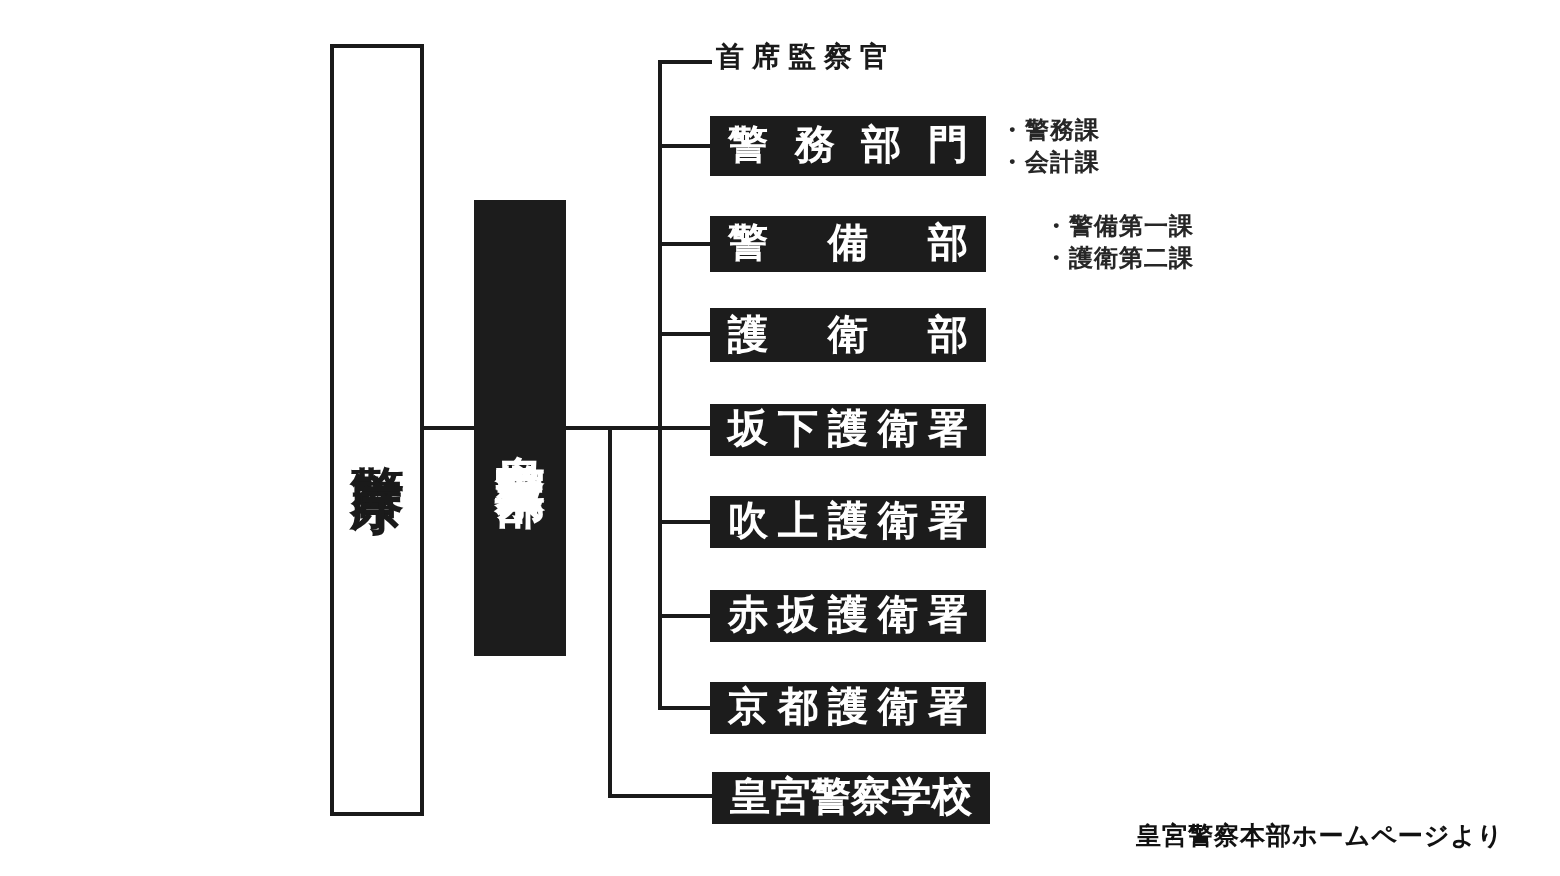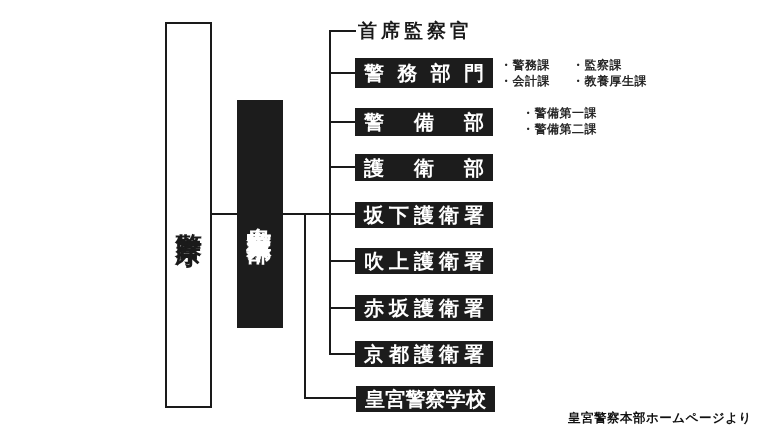--- a/index.html
+++ b/index.html
@@ -43,21 +43,21 @@
   }
   .hbox .box-label{
     flex:1;
     display:flex;justify-content:space-between;
     color:#ffffff;font-weight:bold;font-size:20px;
     white-space:nowrap;line-height:1;
   }
   
   .inspector-label{
     position:absolute;
-    font-size:19px;font-weight:bold;color:#1a1a1a;
+    font-size:14px;font-weight:bold;color:#1a1a1a;
     letter-spacing:4px;white-space:nowrap;line-height:1.2;
   }
   
   .sub-list{
     position:absolute;
     display:flex;
     font-size:12px;font-weight:700;color:#262626;
     line-height:16px;letter-spacing:0.5px;
   }
   .sub-col{white-space:nowrap;}
@@ -105,37 +105,33 @@
         <span>務</span>
         <span>部</span>
         <span>門</span>
       </span>
   </div>
   <div class="sub-list" style="left:500px;top:57px">
     <div class="sub-col w72">
       <div>・警務課</div>
       <div>・会計課</div>
     </div>
-    <div class="sub-col gap24">
-      <div>・監察課</div>
-      <div>・教養厚生課</div>
-    </div>
   </div>
 
   <div class="hbox" style="left:355px;top:108px;width:138px;height:28px">
     <span class="box-label justify-chars">
         <span>警</span>
         <span>備</span>
         <span>部</span>
       </span>
   </div>
   <div class="sub-list" style="left:522px;top:105px">
     <div class="sub-col">
       <div>・警備第一課</div>
-      <div>・警備第二課</div>
+      <div>・護衛第二課</div>
     </div>
   </div>
 
   <div class="hbox" style="left:355px;top:154px;width:138px;height:27px">
     <span class="box-label justify-chars">
         <span>護</span>
         <span>衛</span>
         <span>部</span>
       </span>
   </div>

